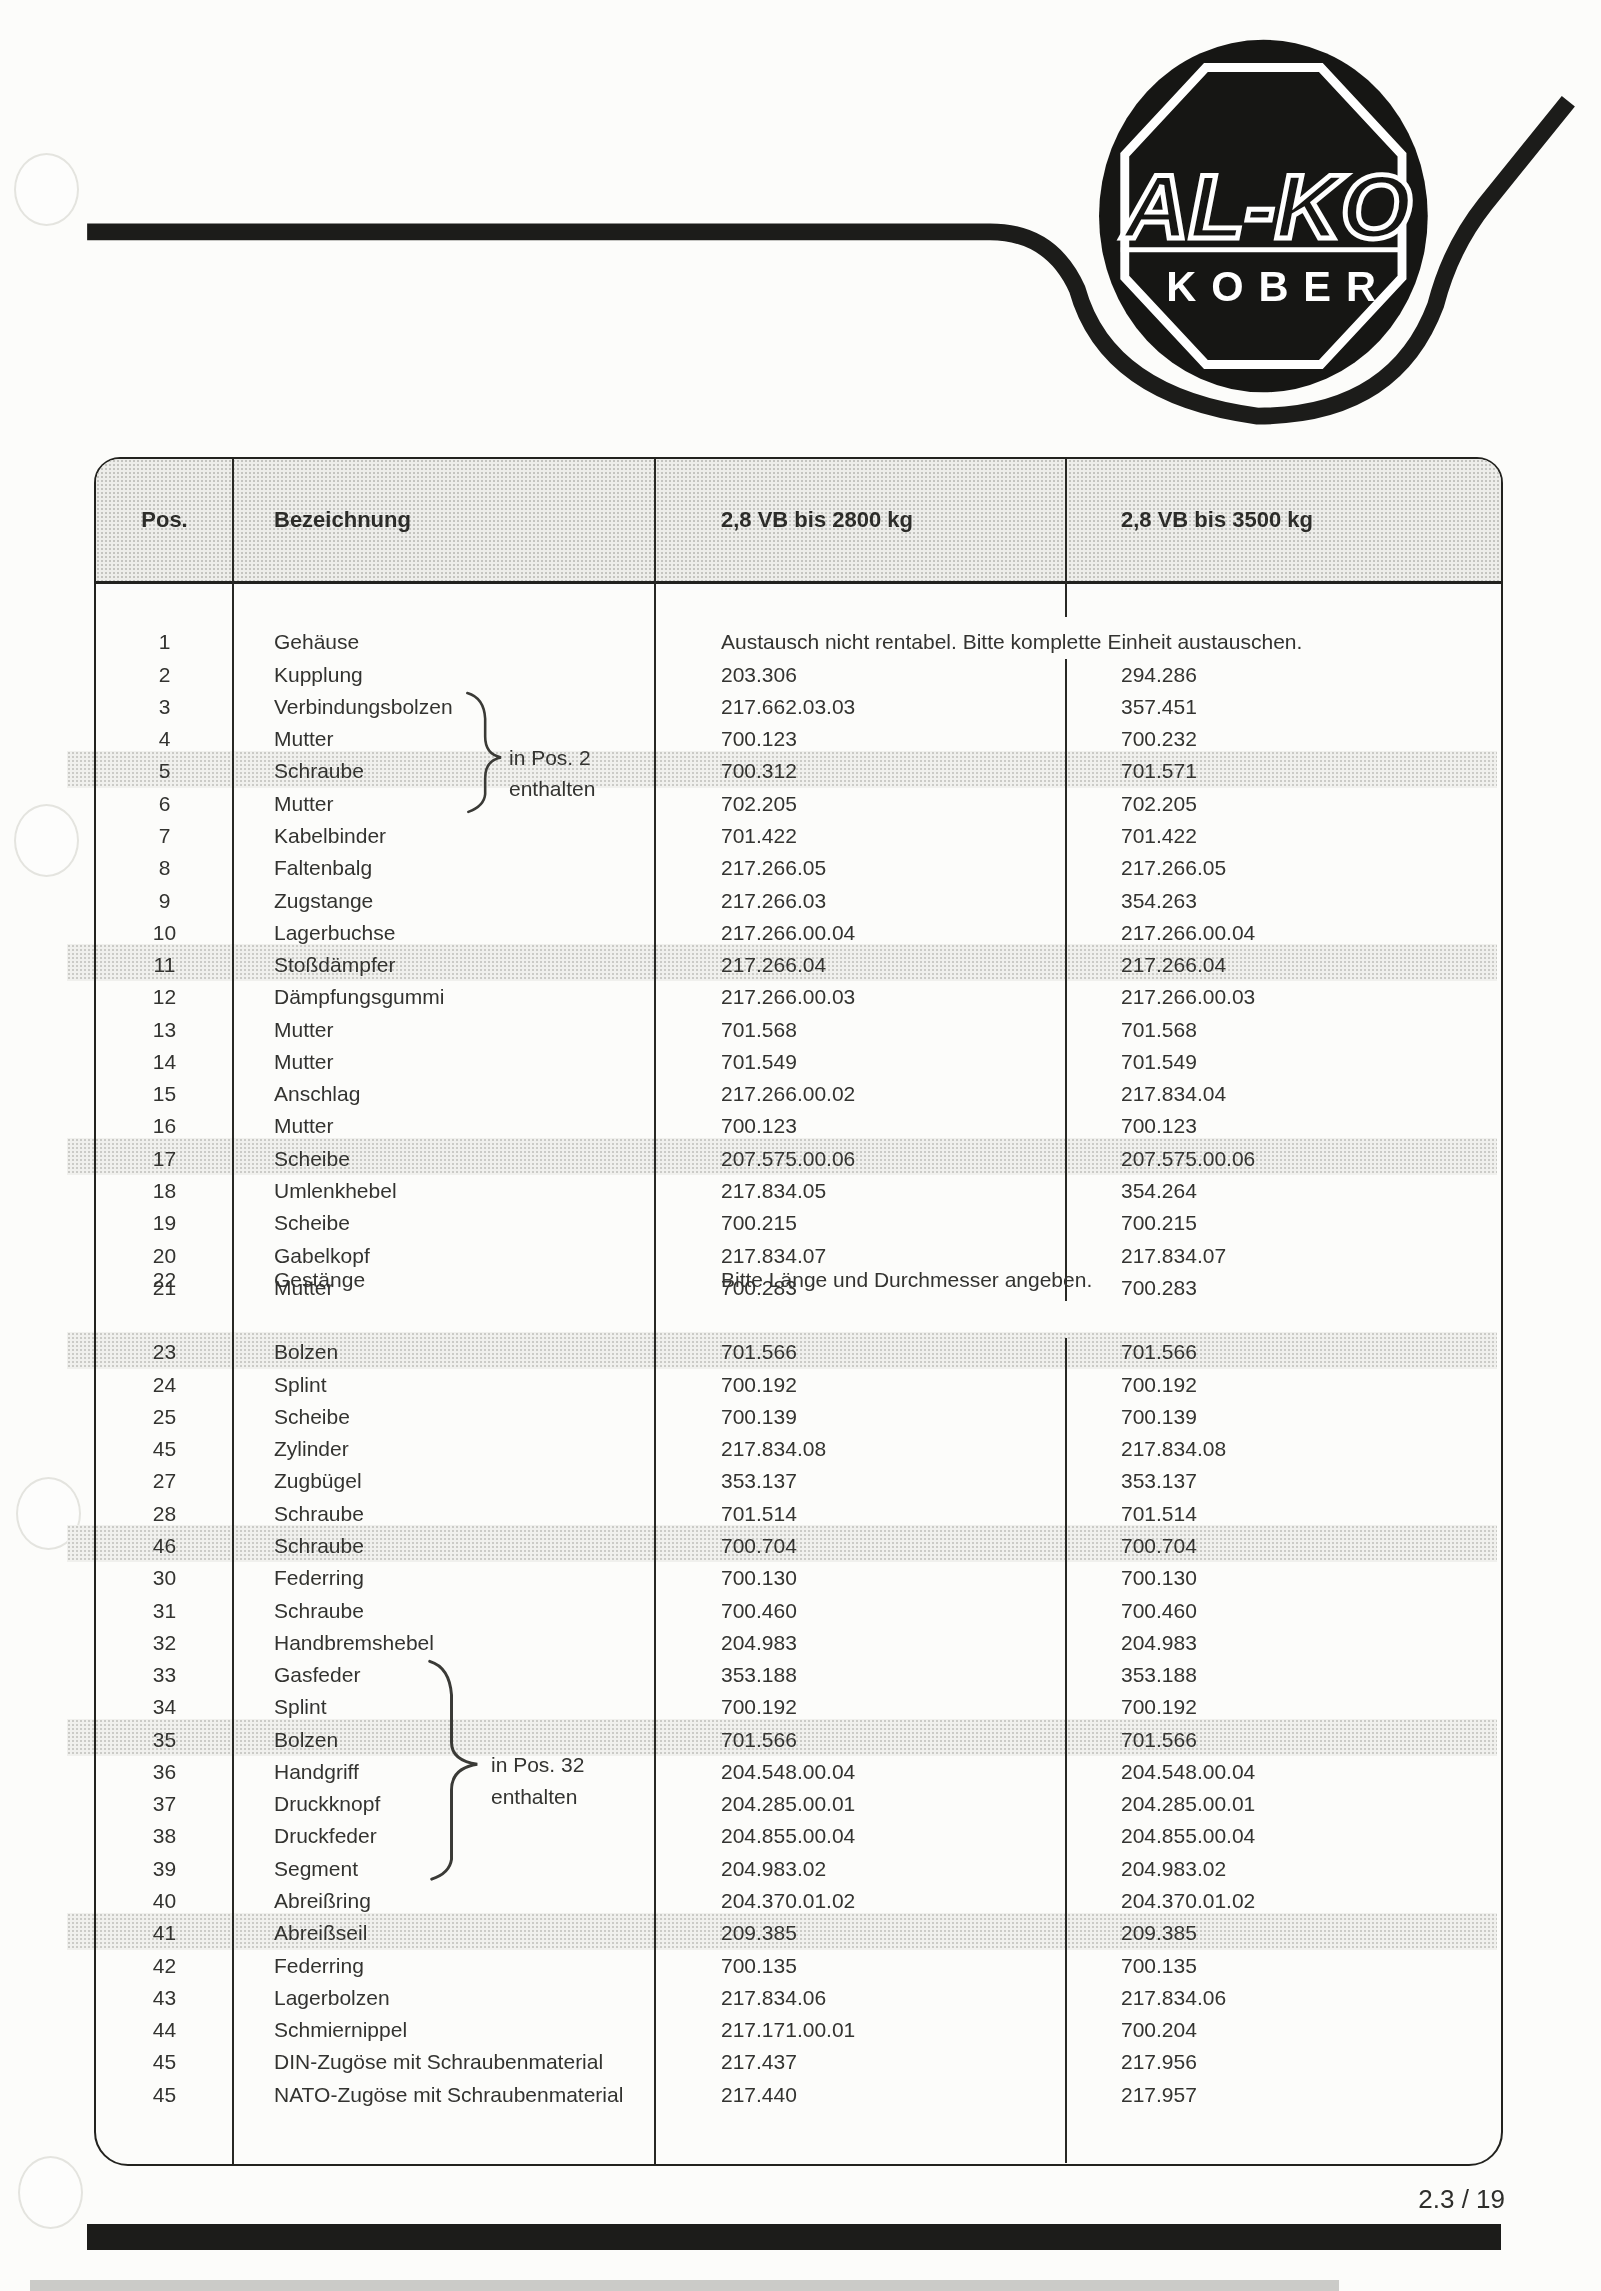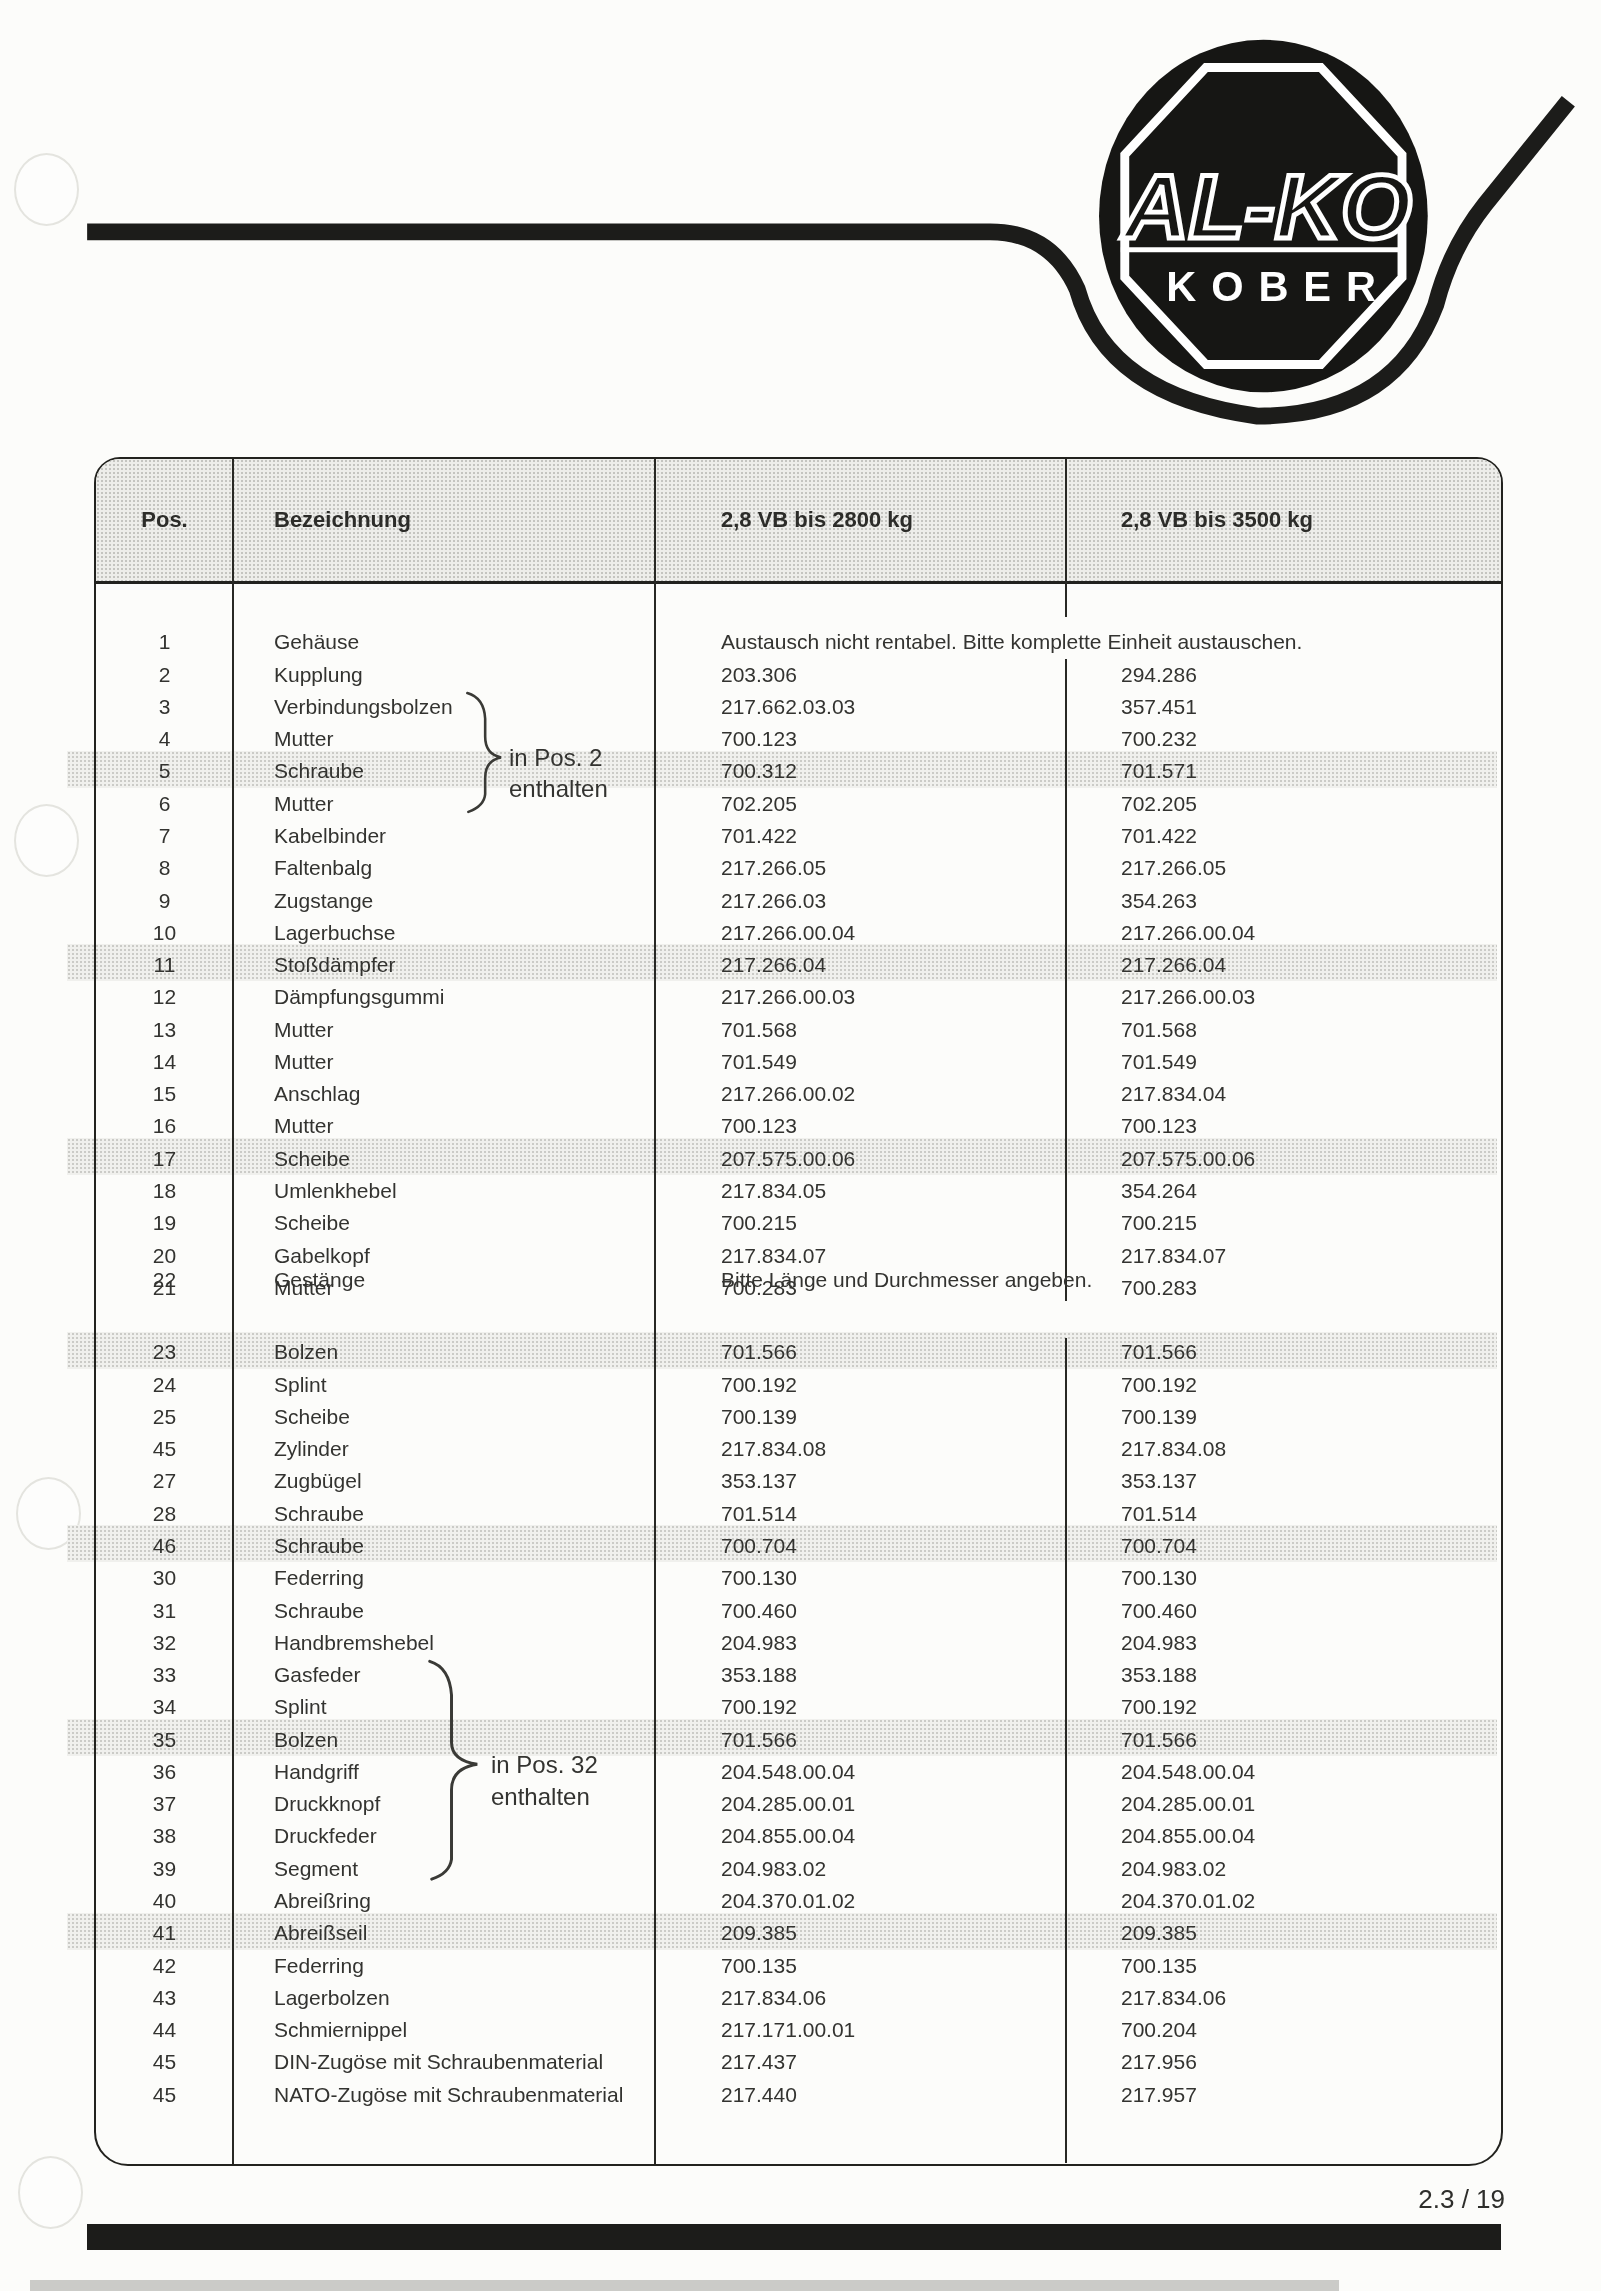--- a/index.html
+++ b/index.html
@@ -35,21 +35,21 @@
   .vline{position:absolute;width:1.7px;background:#28date2824;background:#282824;}
   .tbody{position:absolute;inset:0;}
   .trow{position:absolute;left:0;right:0;height:33px;}
   .cell{position:absolute;top:0;height:33px;line-height:33px;font-size:21px;white-space:nowrap;}
   .c-pos{left:0;width:137px;text-align:center;}
   .c-name{left:178px;}
   .c-v1{left:625px;}
   .c-v2{left:1025px;}
   .c-span{left:625px;}
   
-  .bracket-label{position:absolute;z-index:3;font-size:24px;line-height:33px;white-space:nowrap;color:#333330;text-align:center;}
+  .bracket-label{position:absolute;z-index:3;font-size:21px;line-height:33px;white-space:nowrap;color:#333330;text-align:center;}
   #overlay{position:absolute;left:0;top:0;z-index:3;pointer-events:none;}
   
   .page-num{position:absolute;right:97px;top:2184px;font-size:26px;color:#2e2e2b;}
   .bottom-bar{position:absolute;left:87px;top:2224px;width:1414px;height:26px;background:#1c1c1a;}
   .bottom-strip{position:absolute;left:30px;top:2280px;width:1309px;height:11px;background:#cbcbc8;}
 </style>
 </head>
 <body>
 
 <div class="page">

